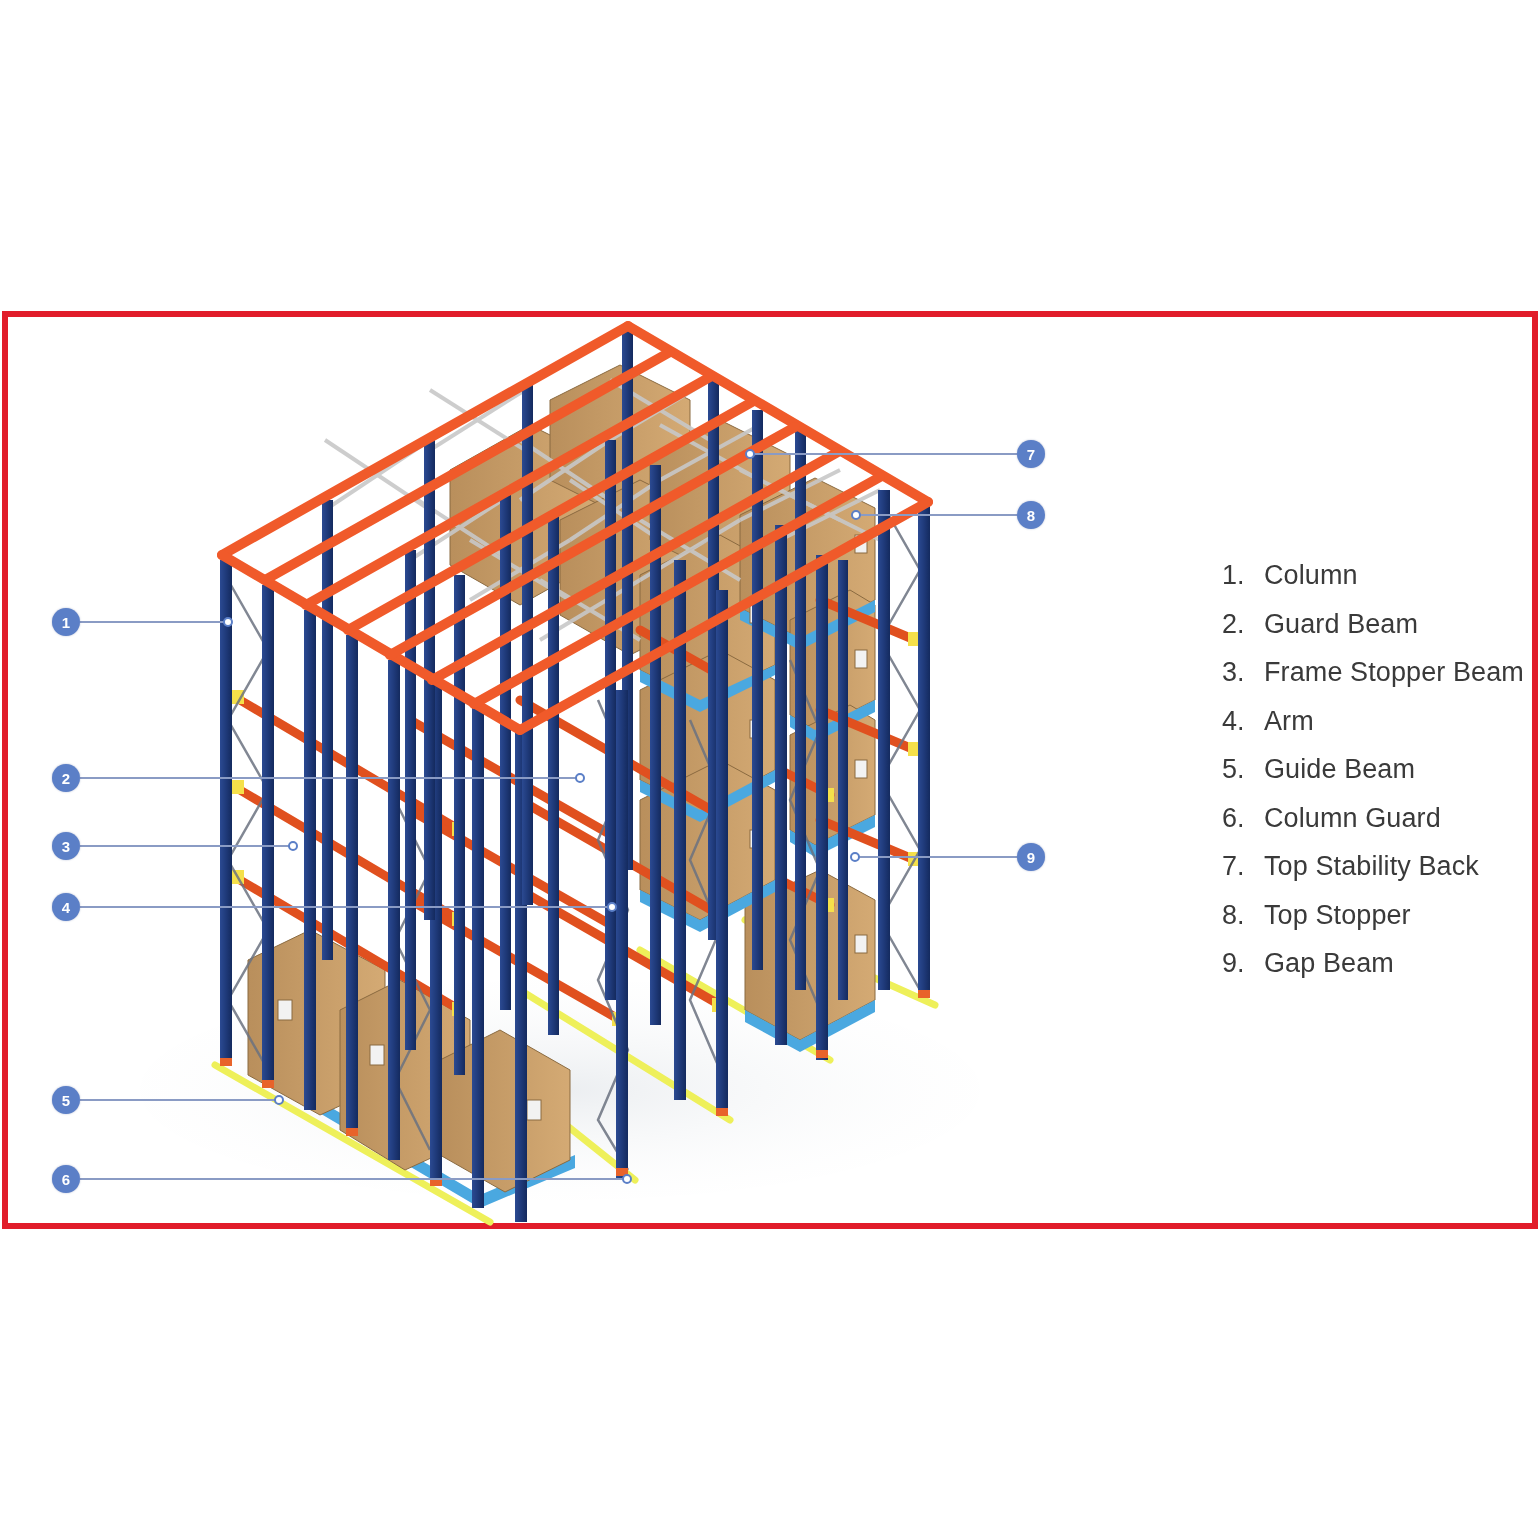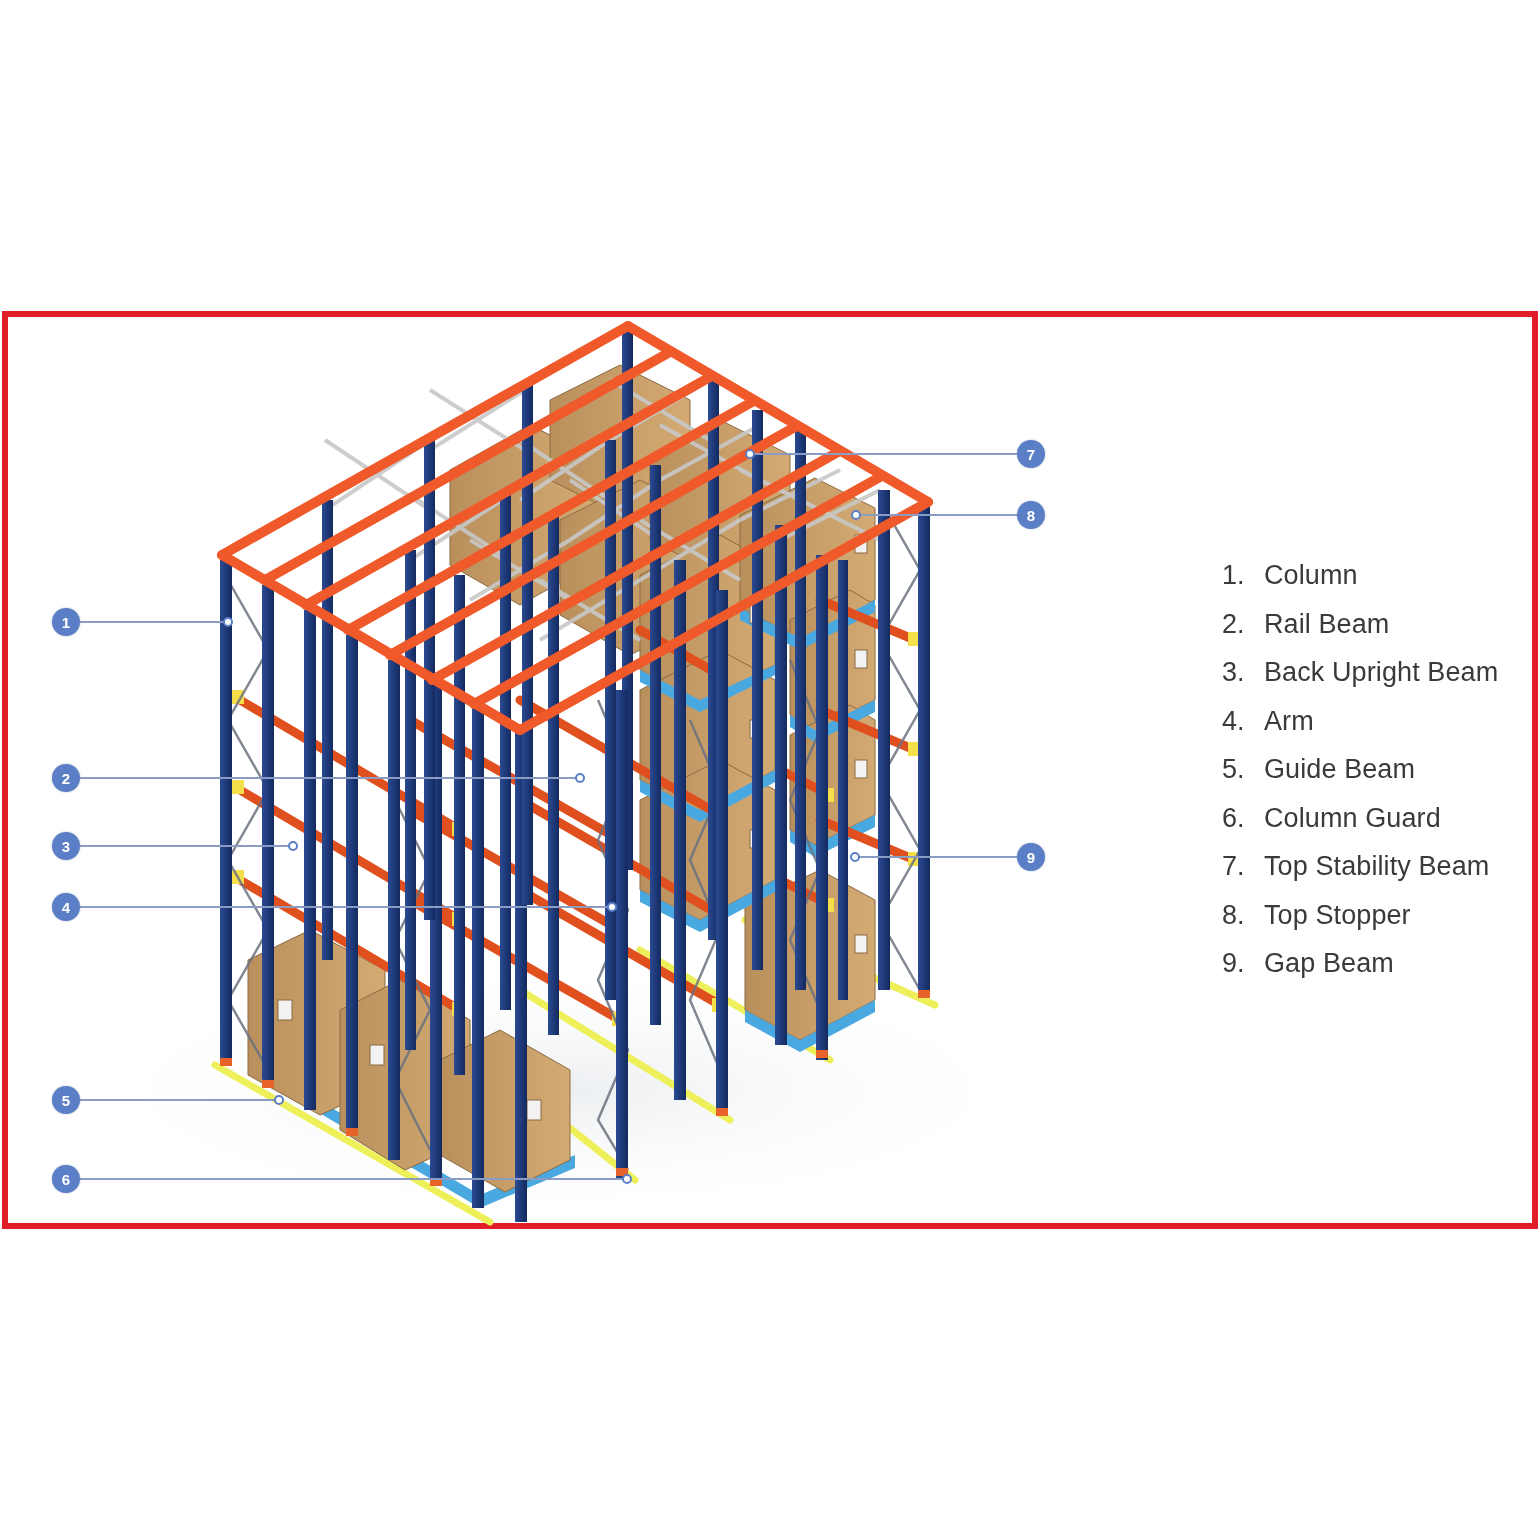--- a/index.html
+++ b/index.html
@@ -249,41 +249,41 @@
 <div class="badge" style="left:1017px;top:501px;">8</div>
 <div class="badge" style="left:1017px;top:843px;">9</div>
 
 <ol class="legend">
   <li>
       <span class="num">1.</span>
       <span>Column</span>
     </li>
   <li>
       <span class="num">2.</span>
-      <span>Rail Beam</span>
+      <span>Guard Beam</span>
     </li>
   <li>
       <span class="num">3.</span>
-      <span>Back Upright Beam</span>
+      <span>Frame Stopper Beam</span>
     </li>
   <li>
       <span class="num">4.</span>
       <span>Arm</span>
     </li>
   <li>
       <span class="num">5.</span>
       <span>Guide Beam</span>
     </li>
   <li>
       <span class="num">6.</span>
       <span>Column Guard</span>
     </li>
   <li>
       <span class="num">7.</span>
-      <span>Top Stability Beam</span>
+      <span>Top Stability Back</span>
     </li>
   <li>
       <span class="num">8.</span>
       <span>Top Stopper</span>
     </li>
   <li>
       <span class="num">9.</span>
       <span>Gap Beam</span>
     </li>
 </ol>

